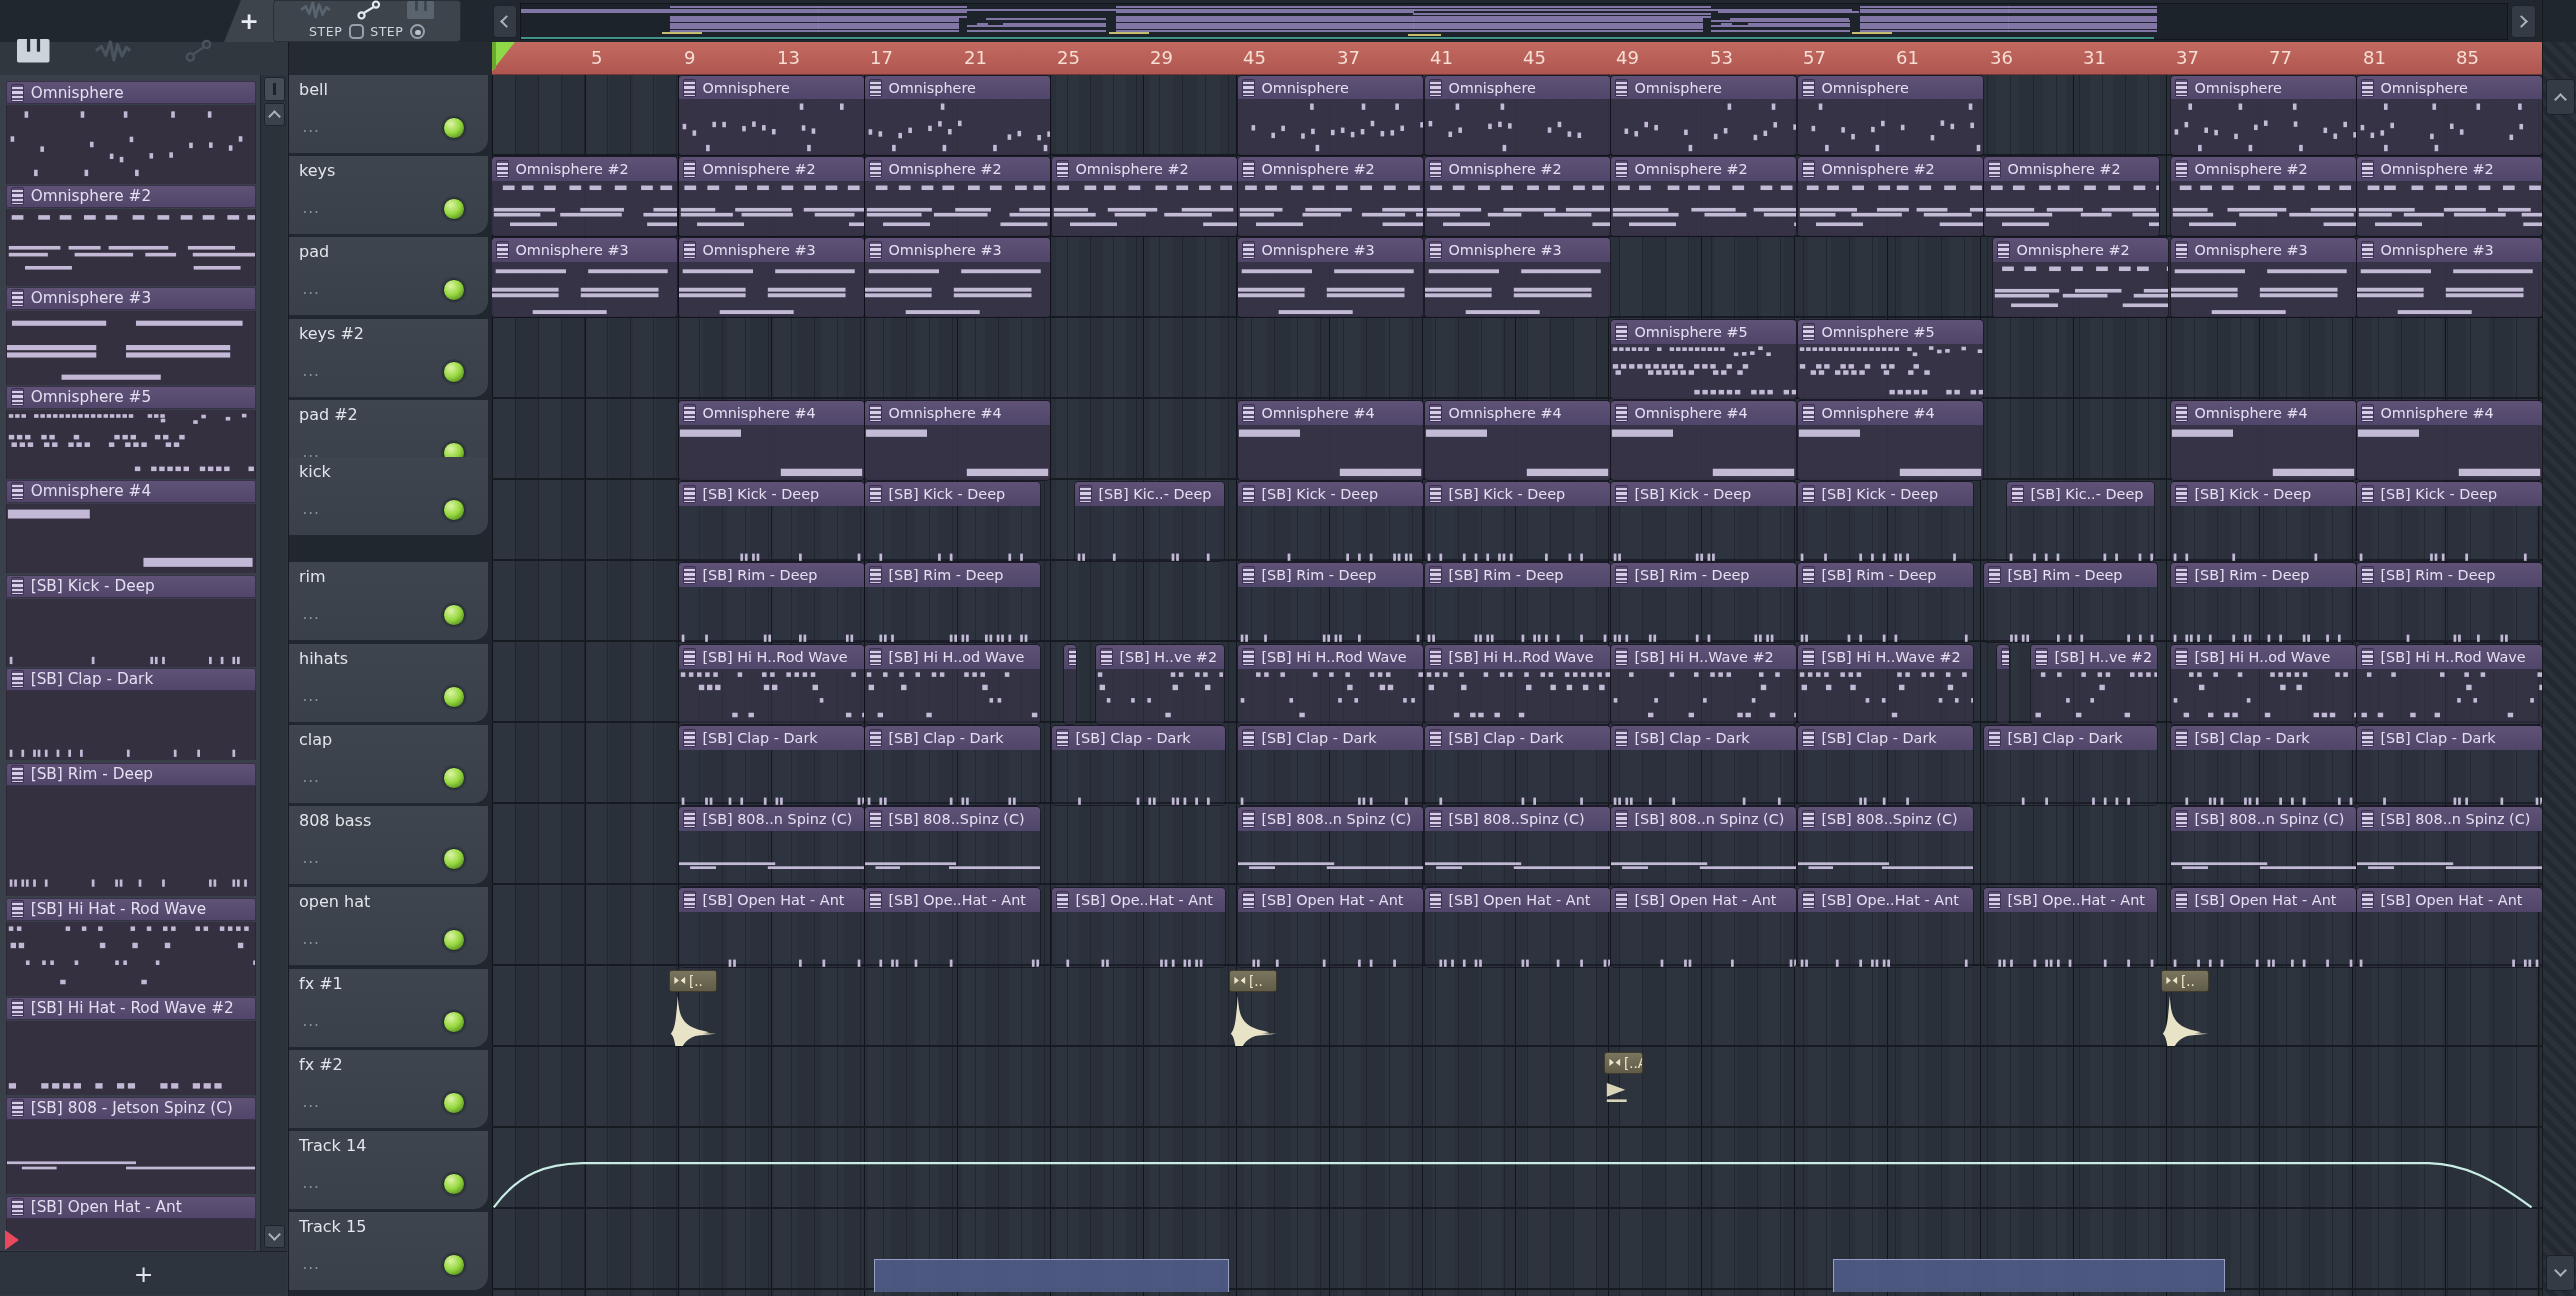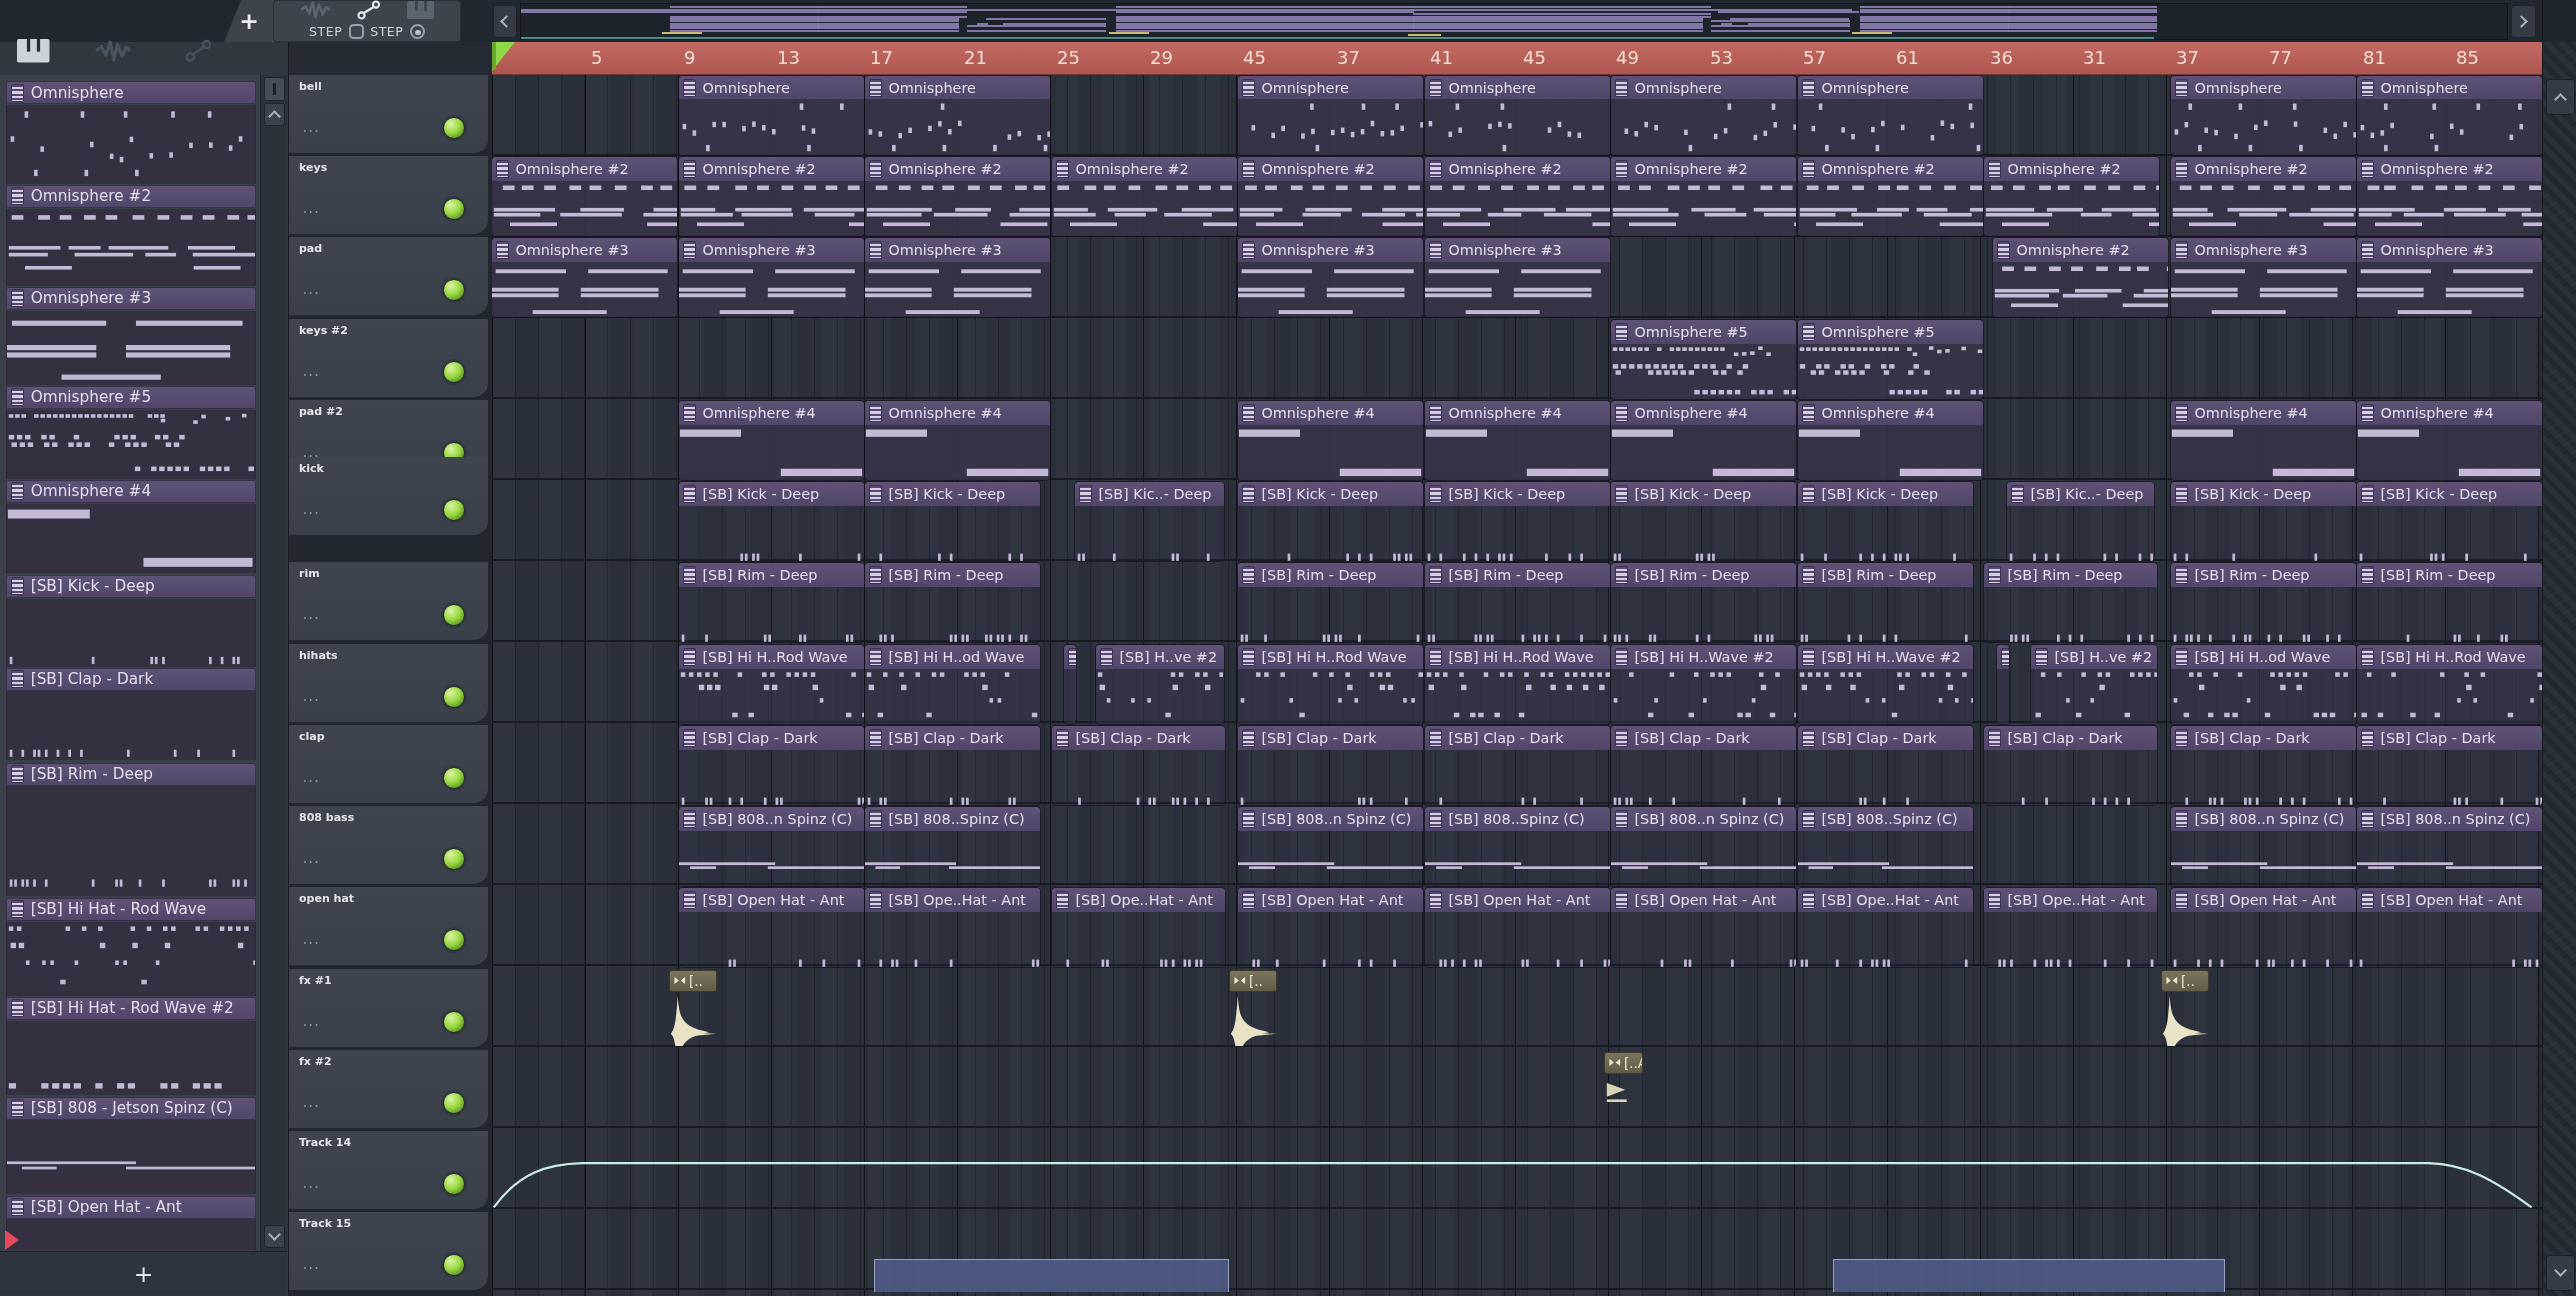--- a/index.html
+++ b/index.html
@@ -37,21 +37,21 @@
   .ps-btn{position:absolute;left:2.7px;width:21.7px;height:23.5px;background:#3a424b;border:0.9px solid #1d232a;border-radius:2.7px;
           display:flex;align-items:center;justify-content:center;color:#9aa4ad;font-size:11.7px;}
   .sb-bottom{position:absolute;left:0;top:1209px;width:287px;height:44px;background:#2d343d;border-top:0.9px solid #1c2228;
              display:flex;align-items:center;justify-content:center;font-size:23.5px;color:#dfe5ea;}
   .play-arrow{position:absolute;left:4.5px;top:1188px;width:0;height:0;border-left:14.4px solid #e8495e;
               border-top:10px solid transparent;border-bottom:10px solid transparent;}
   
   .headers{position:absolute;left:289px;top:75px;width:203px;height:1221px;background:#21272e;}
   .trow{position:absolute;left:0;width:199px;height:79px;background:linear-gradient(180deg,#3e454e,#394049);
         border-radius:0 0 14.4px 0;border-bottom:0.9px solid #22282f;}
-  .tname{position:absolute;left:10px;top:4.5px;font-size:11px;color:#e2e6ea;font-weight:bold;}
+  .tname{position:absolute;left:10px;top:4.5px;font-size:16px;color:#e2e6ea;}
   .tmenu{position:absolute;left:13.5px;top:43px;font-size:15.3px;color:#87939d;letter-spacing:0.9px;}
   .led{position:absolute;right:23.5px;top:42px;width:21.7px;height:21.7px;border-radius:50%;
        background:radial-gradient(circle at 35% 30%,#dcf3a4,#96d83f 48%,#54881f 85%);
        border:1.8px solid #222930;box-shadow:0 0 0 1.8px #31383f;}
   
   .ruler{position:absolute;left:492px;top:42px;width:2050px;height:32.5px;overflow:hidden;
          background:linear-gradient(#c26a61,#b05650);border-bottom:1.8px solid #6d3a37;}
   .rnum{position:absolute;top:4.5px;font-size:18px;color:#f6ded4;}
   .start-flag{position:absolute;left:0;top:0;width:0;height:0;border-left:23.5px solid #8fd848;border-bottom:29px solid transparent;}
   .start-flag::after{content:"";position:absolute;left:-23.5px;top:0;width:4.5px;height:27px;background:#6aa82e;}

